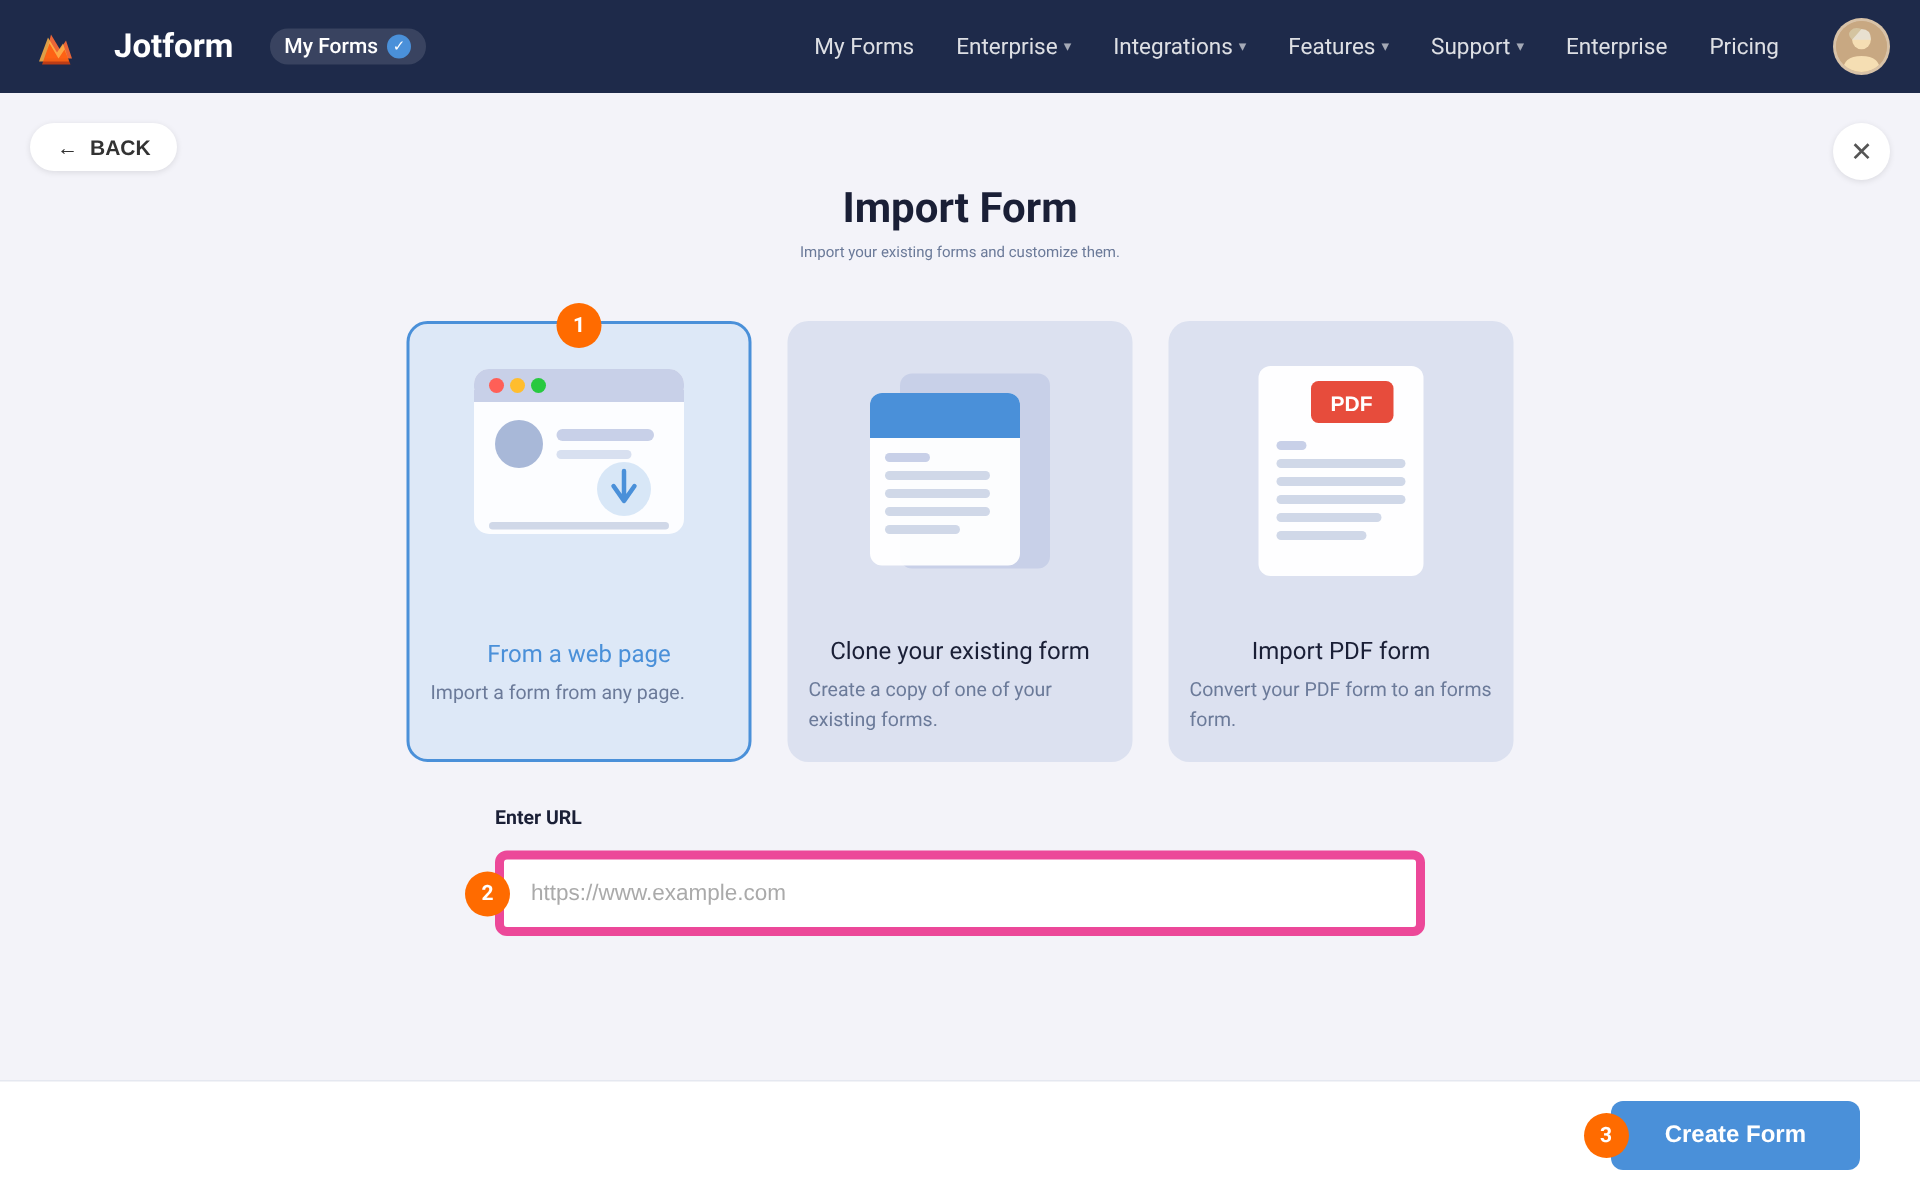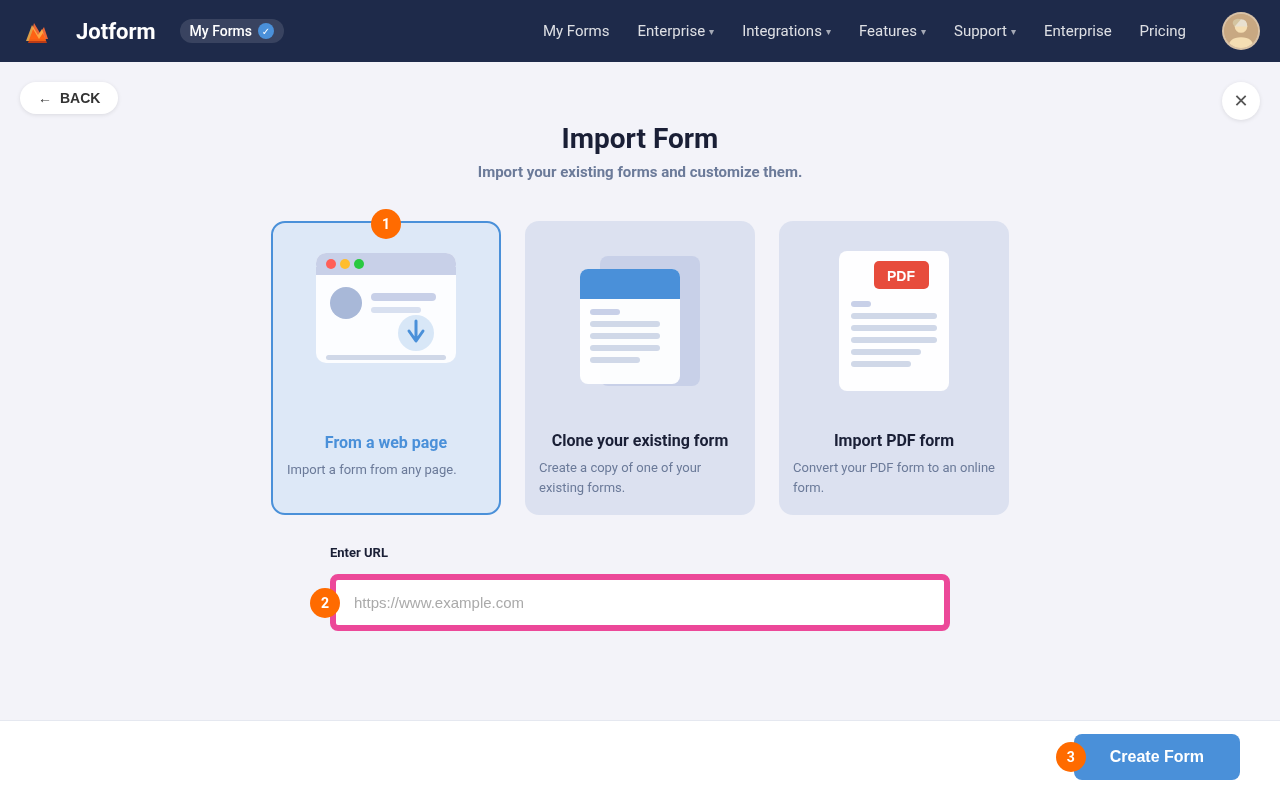--- a/index.html
+++ b/index.html
@@ -134,23 +134,22 @@
       padding-top: 60px;
       padding-bottom: 40px;
     }
     .page-title {
       font-size: 28px;
       font-weight: 700;
       color: #1a1f36;
       margin-bottom: 8px;
     }
     .page-subtitle {
-      font-size: 15px;
+      font-size: 10px;
       color: #6b7a99;
-      font-weight: bold;
     }
 
     
     .cards-row {
       display: flex;
       justify-content: center;
       gap: 24px;
       padding: 0 20px 30px;
     }
 
@@ -173,21 +172,21 @@
       display: flex;
       align-items: center;
       justify-content: center;
       padding: 20px;
       text-align: center;
     }
 
     .card-label {
       text-align: center;
       font-size: 16px;
-      font-weight: 700;
+      font-weight: 400;
       color: #4a90d9;
       padding: 10px 14px 4px;
     }
     .card-desc {
       text-align: left;
       font-size: 13px;
       color: #6b7a99;
       padding: 4px 14px 18px;
       line-height: 1.5;
     }
@@ -468,21 +467,21 @@
 
           <rect x="42" y="60" width="20" height="6" rx="3" fill="#c8d0e8"></rect>
           <rect x="42" y="72" width="86" height="6" rx="3" fill="#d0d8e8"></rect>
           <rect x="42" y="84" width="86" height="6" rx="3" fill="#d0d8e8"></rect>
           <rect x="42" y="96" width="86" height="6" rx="3" fill="#d0d8e8"></rect>
           <rect x="42" y="108" width="70" height="6" rx="3" fill="#d0d8e8"></rect>
           <rect x="42" y="120" width="60" height="6" rx="3" fill="#d0d8e8"></rect>
         </svg>
       </div>
       <div class="card-label dark">Import PDF form</div>
-      <div class="card-desc">Convert your PDF form to an online form.</div>
+      <div class="card-desc">Convert your PDF form to an forms form.</div>
     </div>
 
   </div>
 
   <div class="url-section">
     <div class="url-label">Enter URL</div>
     <div class="url-input-wrapper">
       <div class="url-step-badge">2</div>
       <input type="text" class="url-input" placeholder="https://www.example.com" style="">
     </div>

